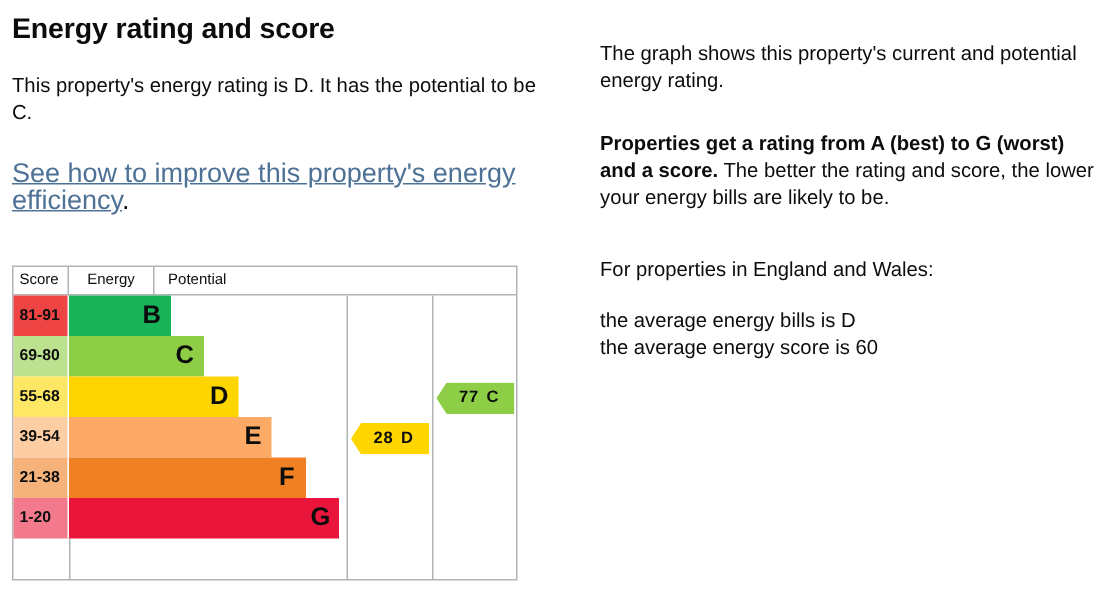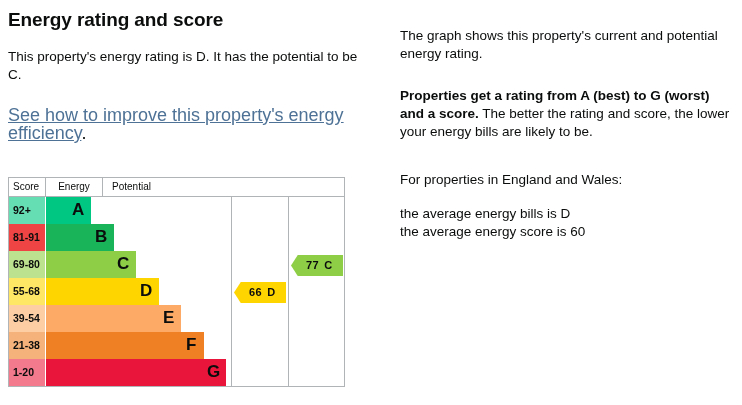--- a/index.html
+++ b/index.html
@@ -207,27 +207,20 @@
     </div>
 
     <div class="epc-body">
 
       <div class="vline vline-score"></div>
       <div class="vline vline-current"></div>
       <div class="vline vline-potent"></div>
 
       <div class="epc-rows">
 
-        <div class="epc-row">
-          <div class="score-cell" style="background:#66DEB3;">92+</div>
-          <div class="bar-cell">
-            <div class="bar" style="background:#00C781;width:45px;"></div>
-            <div class="bar-letter" style="left:26px;">A</div>
-          </div>
-        </div>
 
         <div class="epc-row">
           <div class="score-cell" style="background:#ef4444;">81-91</div>
           <div class="bar-cell">
             <div class="bar" style="background:#19B459;width:68px;"></div>
             <div class="bar-letter" style="left:49px;">B</div>
           </div>
         </div>
 
         <div class="epc-row">
@@ -266,21 +259,21 @@
           <div class="score-cell" style="background:#F3798C;">1-20</div>
           <div class="bar-cell">
             <div class="bar" style="background:#E9153B;width:180px;"></div>
             <div class="bar-letter" style="left:161px;">G</div>
           </div>
         </div>
 
       </div>
 
       <div class="arrow arrow-current">
-        <span class="num">66</span><span>D</span>
+        <span class="num">28</span><span>D</span>
       </div>
 
       <div class="arrow arrow-potential">
         <span class="num">77</span><span>C</span>
       </div>
 
     </div>
   </div>
 
   <div class="col-right">

